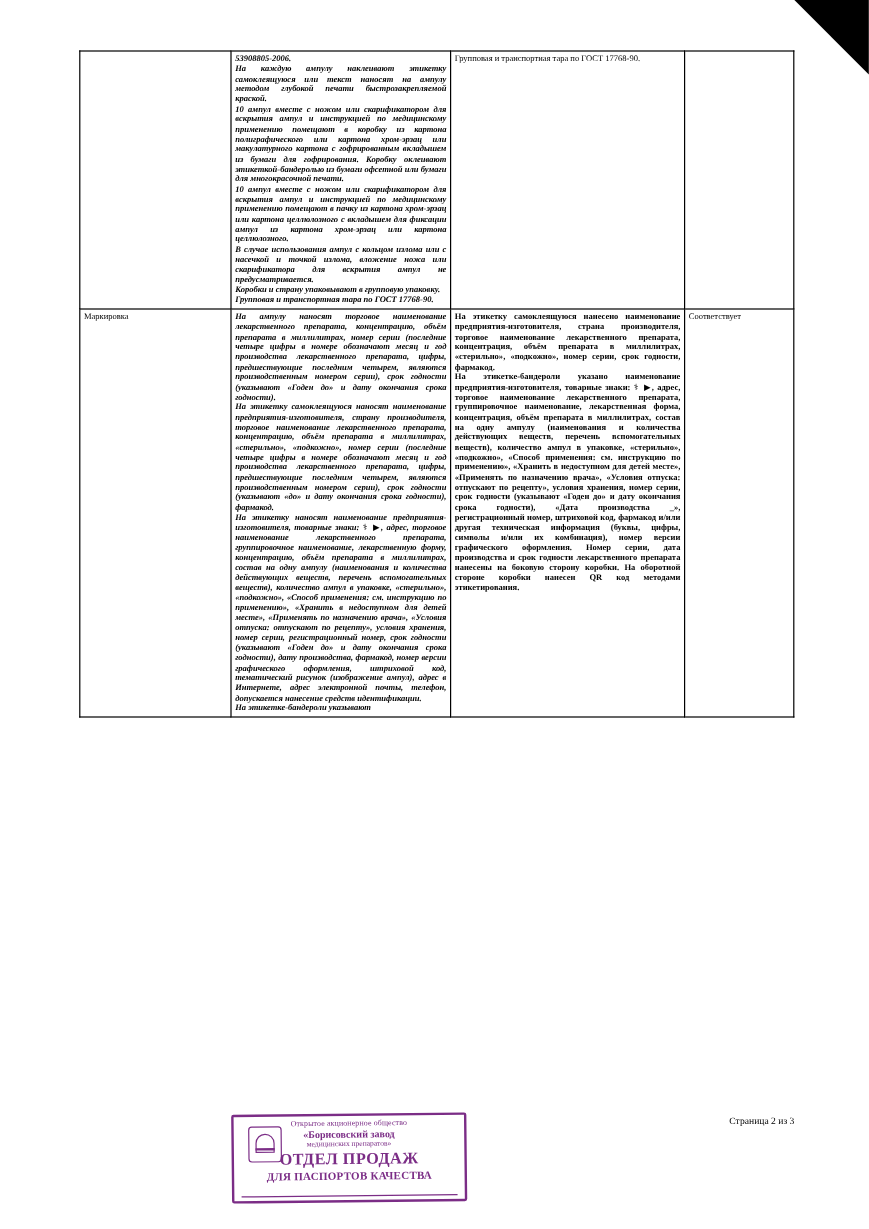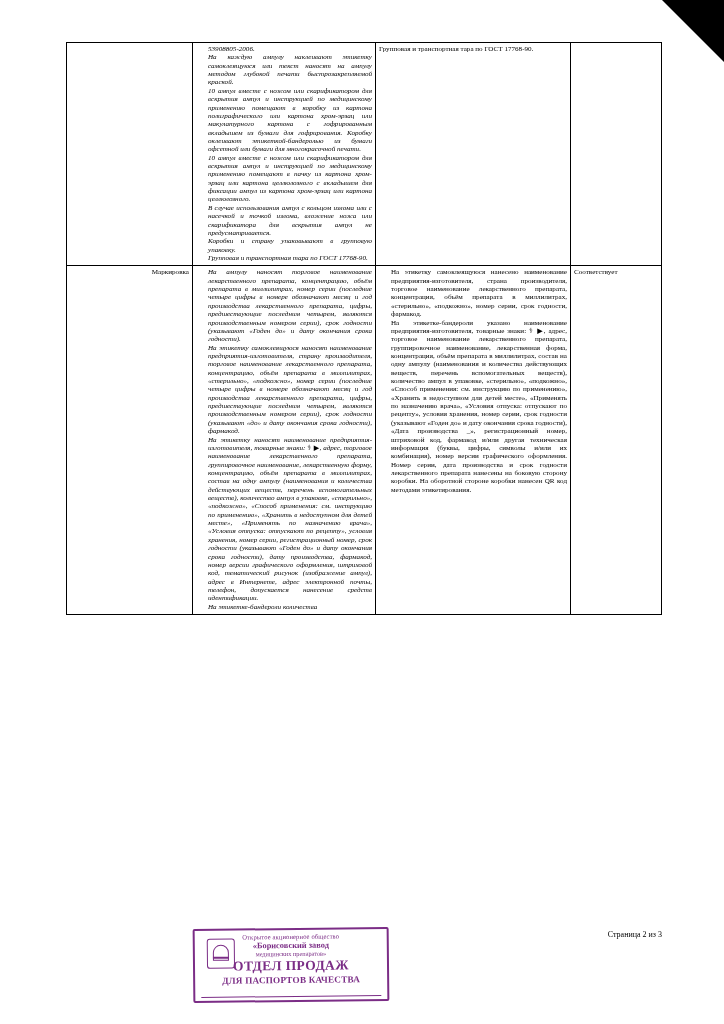--- a/index.html
+++ b/index.html
@@ -64,26 +64,27 @@
   .cell-plain {
     font-style: normal;
     text-align: justify;
   }
   .cell-plain-left {
     font-style: normal;
     text-align: left;
   }
   .cell-name {
     font-style: normal;
-    text-align: right;
+    text-align: left;
     padding-left: 4px;
   }
   p.blk {
-    margin: 0 0 0 12px;
+    margin: 0 0 0 0;
     text-indent: 0;
+    font-weight: bold;
   }
 
   
   .page-number {
     position: absolute;
     right: 62px;
     bottom: 85px;
     font-size: 8px;
     font-family: Liberation Serif, serif;
   }
@@ -201,21 +202,21 @@
         </td>
         <td class="cell-plain-left">Групповая и транспортная тара по ГОСТ 17768-90.</td>
         <td class="cell-plain-left"></td>
       </tr>
       <tr>
         <td class="cell-name">Маркировка</td>
         <td class="cell-italic">
           <p class="blk">На ампулу наносят торговое наименование лекарственного препарата, концентрацию, объём препарата в миллилитрах, номер серии (последние четыре цифры в номере обозначают месяц и год производства лекарственного препарата, цифры, предшествующие последним четырем, являются производственным номером серии), срок годности (указывают «Годен до» и дату окончания срока годности).</p>
           <p class="blk">На этикетку самоклеящуюся наносят наименование предприятия-изготовителя, страну производителя, торговое наименование лекарственного препарата, концентрацию, объём препарата в миллилитрах, «стерильно», «подкожно», номер серии (последние четыре цифры в номере обозначают месяц и год производства лекарственного препарата, цифры, предшествующие последним четырем, являются производственным номером серии), срок годности (указывают «до» и дату окончания срока годности), фармакод.</p>
           <p class="blk">На этикетку наносят наименование предприятия-изготовителя, товарные знаки: <span class="sym">⚕&nbsp;▶</span>, адрес, торговое наименование лекарственного препарата, группировочное наименование, лекарственную форму, концентрацию, объём препарата в миллилитрах, состав на одну ампулу (наименования и количества действующих веществ, перечень вспомогательных веществ), количество ампул в упаковке, «стерильно», «подкожно», «Способ применения: см. инструкцию по применению», «Хранить в недоступном для детей месте», «Применять по назначению врача», «Условия отпуска: отпускают по рецепту», условия хранения, номер серии, регистрационный номер, срок годности (указывают «Годен до» и дату окончания срока годности), дату производства, фармакод, номер версии графического оформления, штриховой код, тематический рисунок (изображение ампул), адрес в Интернете, адрес электронной почты, телефон, допускается нанесение средств идентификации.</p>
-          <p class="blk">На этикетке-бандероли количества</p>
+          <p class="blk">На этикетке-бандероли указывают</p>
         </td>
         <td class="cell-plain">
           <p class="blk">На этикетку самоклеящуюся нанесено наименование предприятия-изготовителя, страна производителя, торговое наименование лекарственного препарата, концентрация, объём препарата в миллилитрах, «стерильно», «подкожно», номер серии, срок годности, фармакод.</p>
           <p class="blk">На этикетке-бандероли указано наименование предприятия-изготовителя, товарные знаки: <span class="sym">⚕&nbsp;▶</span>, адрес, торговое наименование лекарственного препарата, группировочное наименование, лекарственная форма, концентрация, объём препарата в миллилитрах, состав на одну ампулу (наименования и количества действующих веществ, перечень вспомогательных веществ), количество ампул в упаковке, «стерильно», «подкожно», «Способ применения: см. инструкцию по применению», «Хранить в недоступном для детей месте», «Применять по назначению врача», «Условия отпуска: отпускают по рецепту», условия хранения, номер серии, срок годности (указывают «Годен до» и дату окончания срока годности), «Дата производства _», регистрационный номер, штриховой код, фармакод и/или другая техническая информация (буквы, цифры, символы и/или их комбинация), номер версии графического оформления. Номер серии, дата производства и срок годности лекарственного препарата нанесены на боковую сторону коробки. На оборотной стороне коробки нанесен QR код методами этикетирования.</p>
         </td>
         <td class="cell-plain-left">Соответствует</td>
       </tr>
     </tbody>
   </table>
 

